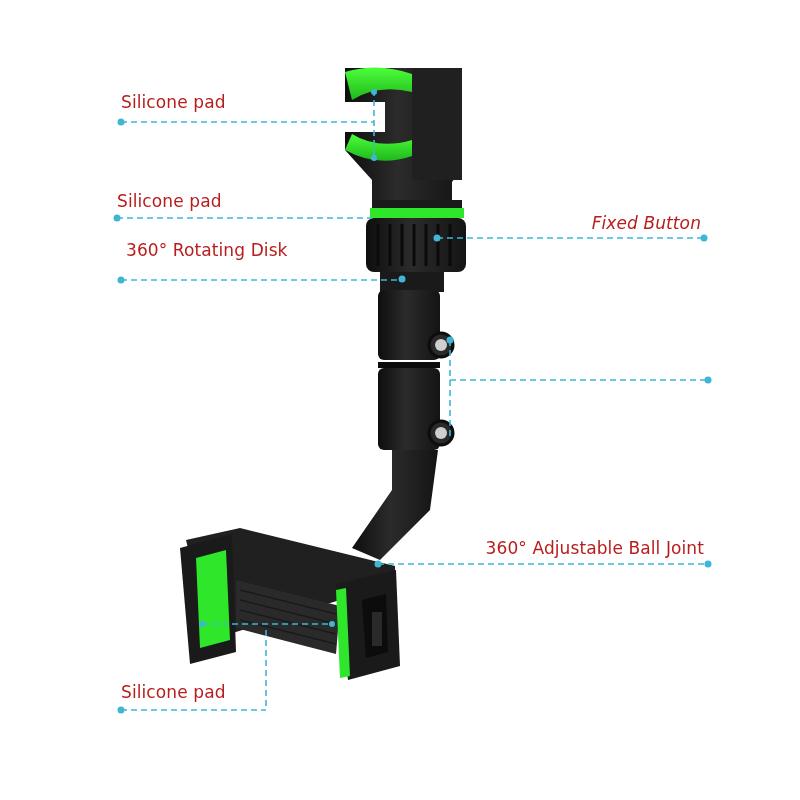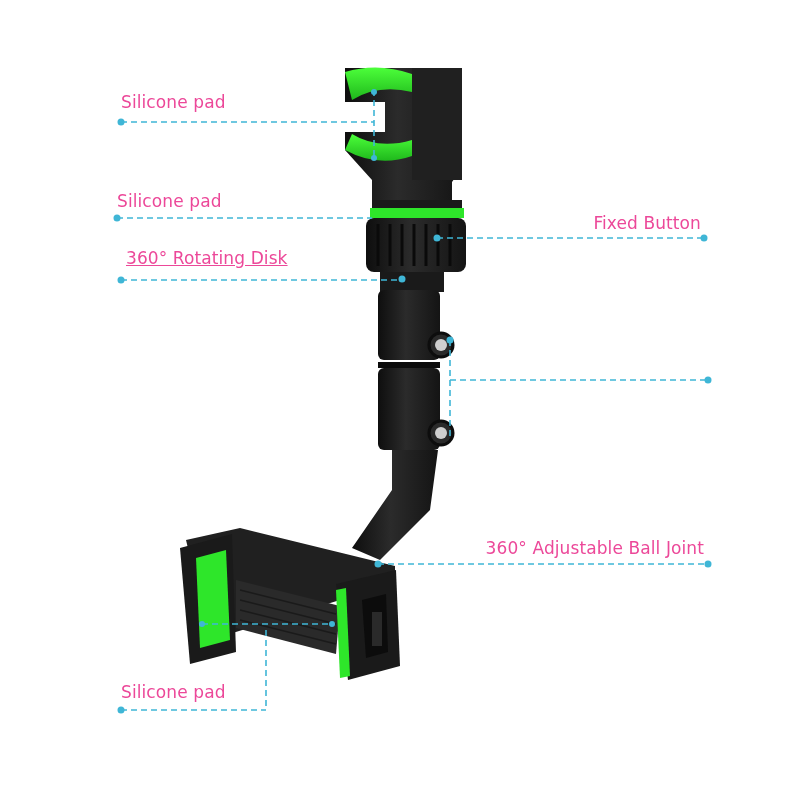--- a/index.html
+++ b/index.html
@@ -1,17 +1,17 @@
 <!DOCTYPE html>
 <html><head>
 <meta charset="utf-8">
 <style>
   html,body{margin:0;padding:0;background:#ffffff;}
   #stage{position:relative;width:800px;height:800px;overflow:hidden;background:#fff;font-family:"DejaVu Sans","Liberation Sans",sans-serif;}
-  .label{position:absolute;font-size:17px;color:#ec4899;white-space:nowrap;letter-spacing:0.1px;}
+  .label{position:absolute;font-size:17px;color:#b91c1c;white-space:nowrap;letter-spacing:0.1px;}
   svg{position:absolute;left:0;top:0;}
 </style>
 </head>
 <body>
 
 <div id="stage">
 
   <svg width="800" height="800" viewBox="0 0 800 800">
     <defs>
       <linearGradient id="bodyGrad" x1="0" x2="1" y1="0" y2="0">
@@ -104,18 +104,18 @@
       <circle cx="378" cy="564" r="3.5"></circle>
       <circle cx="708" cy="564" r="3.5"></circle>
       <circle cx="202" cy="624" r="3"></circle>
       <circle cx="332" cy="624" r="3"></circle>
       <circle cx="121" cy="710" r="3.5"></circle>
     </g>
   </svg>
 
   <span class="label" style="left:121px;top:92px;">Silicone pad</span>
   <span class="label" style="left:117px;top:191px;">Silicone pad</span>
-  <span class="label" style="left:126px;top:248px;text-decoration:underline;">360° Rotating Disk</span>
-  <span class="label" style="right:99px;top:213px;">Fixed Button</span>
+  <span class="label" style="left:126px;top:240px;">360° Rotating Disk</span>
+  <span class="label" style="right:99px;top:213px;font-style:italic;">Fixed Button</span>
   <span class="label" style="right:96px;top:538px;">360° Adjustable Ball Joint</span>
   <span class="label" style="left:121px;top:682px;">Silicone pad</span>
 
 </div>
 
 </body></html>

